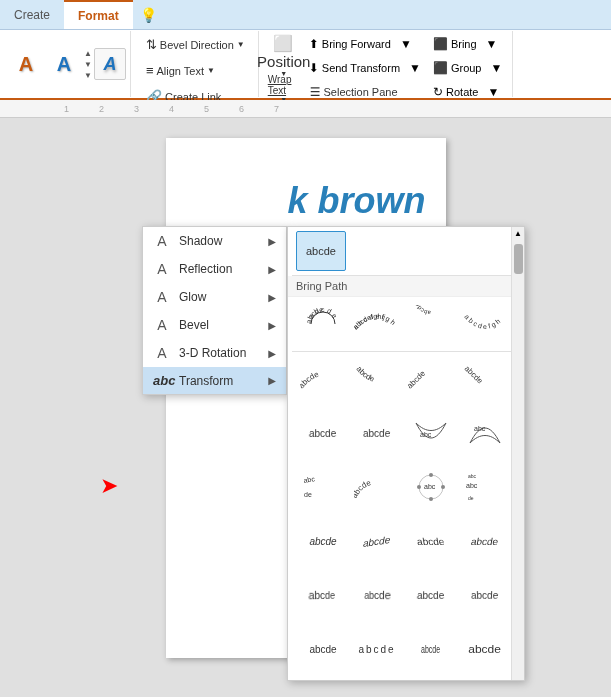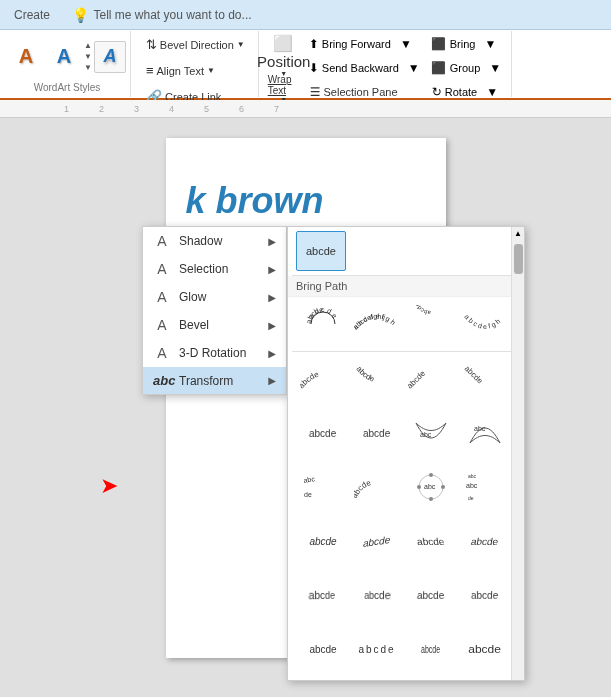--- a/index.html
+++ b/index.html
@@ -39,21 +39,21 @@
       display: flex; align-items: flex-start; justify-content: center;
       position: relative;
     }
     .doc-page {
       background: white; width: 280px; height: 520px;
       box-shadow: 2px 2px 6px rgba(0,0,0,0.3);
       padding: 40px 20px 20px 20px; overflow: hidden; position: relative;
     }
     .doc-text {
       font-size: 32px; font-weight: bold; color: #2980b9;
-      font-style: italic; line-height: 1.3;
+      font-style: italic; line-height: 1.3; text-align: right;
     }
 
     
     .context-menu {
       position: absolute; left: 142px; top: 108px; z-index: 100;
       background: white; border: 1px solid #ccc;
       box-shadow: 2px 2px 8px rgba(0,0,0,0.25);
       width: 145px;
     }
     .menu-item {
@@ -159,23 +159,25 @@
       height: 1px; background: #e0e0e0; margin: 0 4px;
     }
   </style>
 </head>
 <body>
 
 <div class="tab-bar">
   <div class="tab-item inactive">
     <span>Create</span>
   </div>
+  <div class="tab-item active">
+    <span>Format</span>
+  </div>
   <div class="tell-me">
     <span class="tell-me-icon">💡</span>
-    <span>Tell me what you want to do...</span>
   </div>
 </div>
 
 <div class="ribbon-area">
 
   <div class="wordart-styles-group">
     <div class="wordart-styles-content">
       <div class="wa-btn wa-btn-orange">
         <span>A</span>
       </div>
@@ -184,21 +186,20 @@
       </div>
       <div style="display:flex;flex-direction:column;gap:2px;">
         <div style="font-size:8px;cursor:pointer;color:#555;">▲</div>
         <div style="font-size:8px;cursor:pointer;color:#555;">▼</div>
         <div style="font-size:8px;cursor:pointer;color:#555;">▼</div>
       </div>
       <div class="wa-text-effects" style="font-size:18px;color:#1e73be;border:1px solid #ccc;background:#f8f8f8;">
         <span style="text-shadow: 1px 2px 3px #aaa;font-weight:bold;font-style:italic;">A</span>
       </div>
     </div>
-    <div class="ribbon-group-label">WordArt Styles</div>
   </div>
 
   <div class="ribbon-group">
     <div class="ribbon-group-content">
       <div style="display:flex;flex-direction:column;gap:3px;">
         <div class="ribbon-text-btn">
           <span style="font-size:13px;">⇅</span>
           <span>Bevel Direction</span>
           <span class="dropdown-arrow">▼</span>
         </div>
@@ -234,21 +235,21 @@
         <div class="split-btn">
           <div class="split-btn-main">
             <span style="font-size:12px;">⬆</span>
             <span>Bring Forward</span>
           </div>
           <div class="split-btn-drop">▼</div>
         </div>
         <div class="split-btn">
           <div class="split-btn-main">
             <span style="font-size:12px;">⬇</span>
-            <span>Send Backward</span>
+            <span>Send Transform</span>
           </div>
           <div class="split-btn-drop">▼</div>
         </div>
         <div class="ribbon-text-btn">
           <span style="font-size:12px;">☰</span>
           <span>Selection Pane</span>
         </div>
       </div>
 
       <div style="display:flex;flex-direction:column;gap:2px;">
@@ -303,21 +304,21 @@
   </div>
 
   <div class="context-menu">
     <div class="menu-item">
       <span class="menu-item-icon">A</span>
       <span>Shadow</span>
       <span class="menu-item-arrow">▶</span>
     </div>
     <div class="menu-item">
       <span class="menu-item-icon">A</span>
-      <span>Selection</span>
+      <span>Reflection</span>
       <span class="menu-item-arrow">▶</span>
     </div>
     <div class="menu-item">
       <span class="menu-item-icon">A</span>
       <span>Glow</span>
       <span class="menu-item-arrow">▶</span>
     </div>
     <div class="menu-item">
       <span class="menu-item-icon">A</span>
       <span>Bevel</span>

